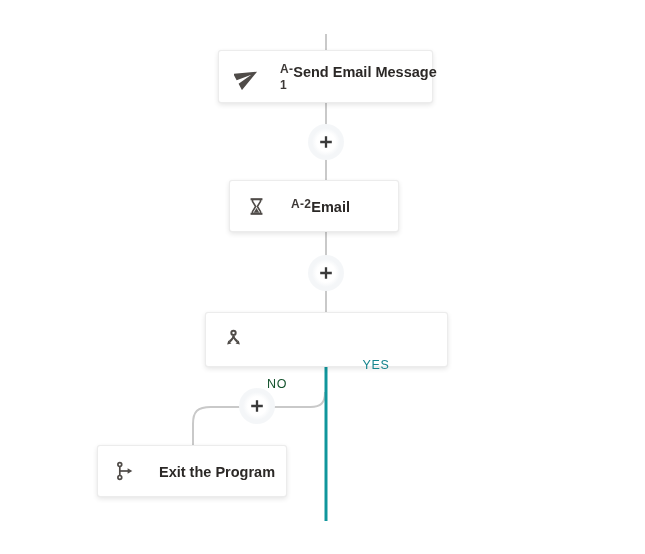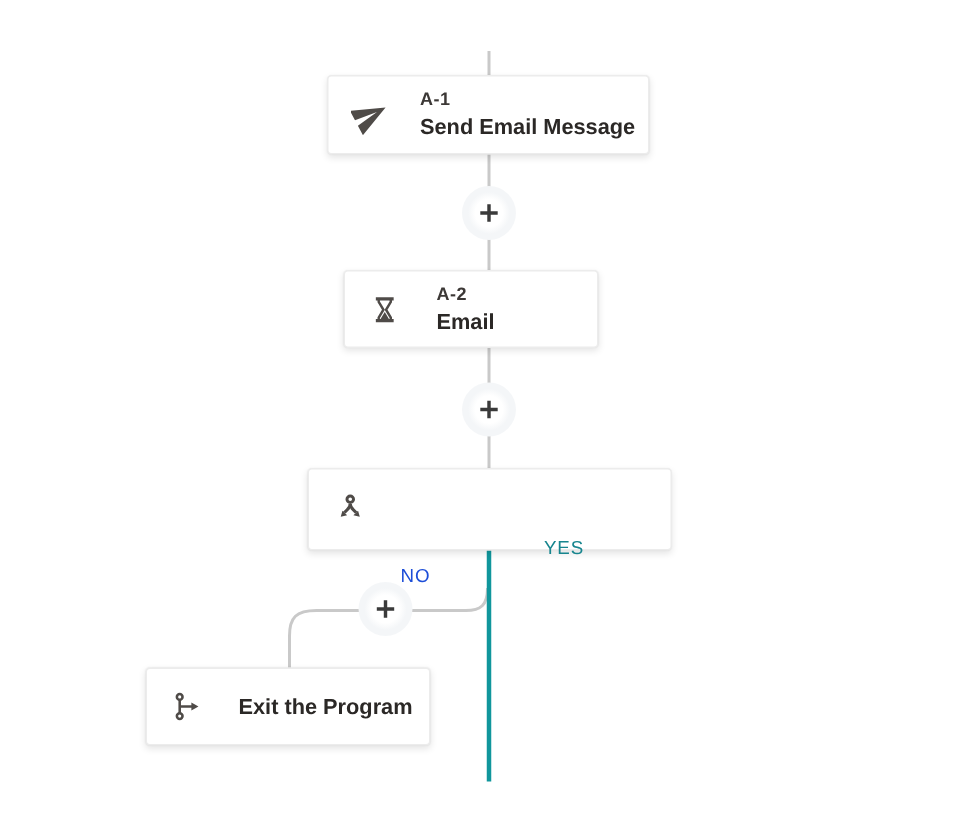--- a/index.html
+++ b/index.html
@@ -14,42 +14,42 @@
   .node {
     position:absolute; background:#ffffff;
     border:1px solid var(--card-border,#ececec); border-radius:3px;
     box-shadow:0 2px 5px rgba(0,0,0,.10), 0 0 1px rgba(0,0,0,.05);
     display:flex; align-items:center; box-sizing:border-box; cursor:pointer;
   }
   .icon-wrap {
     flex:0 0 46px; margin-left:15px; display:flex; align-items:center;
     color:var(--icon-gray,#4f4b48);
   }
-  .texts { display:flex; flex-direction:column; justify-content:center; }
+  .texts { display:flex; flex-direction:row; justify-content:center; }
   .node-title {
     font-size:12px; font-weight:bold; color:var(--title-gray,#3c3836);
     letter-spacing:.3px; line-height:16px;
   }
   .node-label {
     font-size:14.5px; font-weight:700; color:var(--text-dark,#2b2826);
     line-height:20px; margin-top:1px; white-space:nowrap;
   }
 
   .add-btn {
     position:absolute; width:36px; height:36px; border-radius:50%;
     border:none; padding:0; cursor:pointer;
     background:radial-gradient(circle, #ffffff 0 36%, var(--plus-bg,#f5f7f8) 55% 100%);
     display:flex; align-items:center; justify-content:center;
     color:var(--plus-glyph,#3a3a3a);
   }
   .add-btn svg { display:block; }
 
   .branch-label {
     position:absolute; font-size:12.5px; letter-spacing:.6px;
-    color:#1d4ed8; text-align:center; width:44px; line-height:14px;
+    color:#14532d; text-align:center; width:44px; line-height:14px;
   }
   .branch-label.yes { color:var(--teal-text,#17858e); }
 </style>
 </head>
 <body>
 
 <div class="canvas">
 
   <svg class="connectors" viewBox="0 0 645 554" xmlns="http://www.w3.org/2000/svg">
     <path class="conn-gray" d="M326 34 V50"></path>

